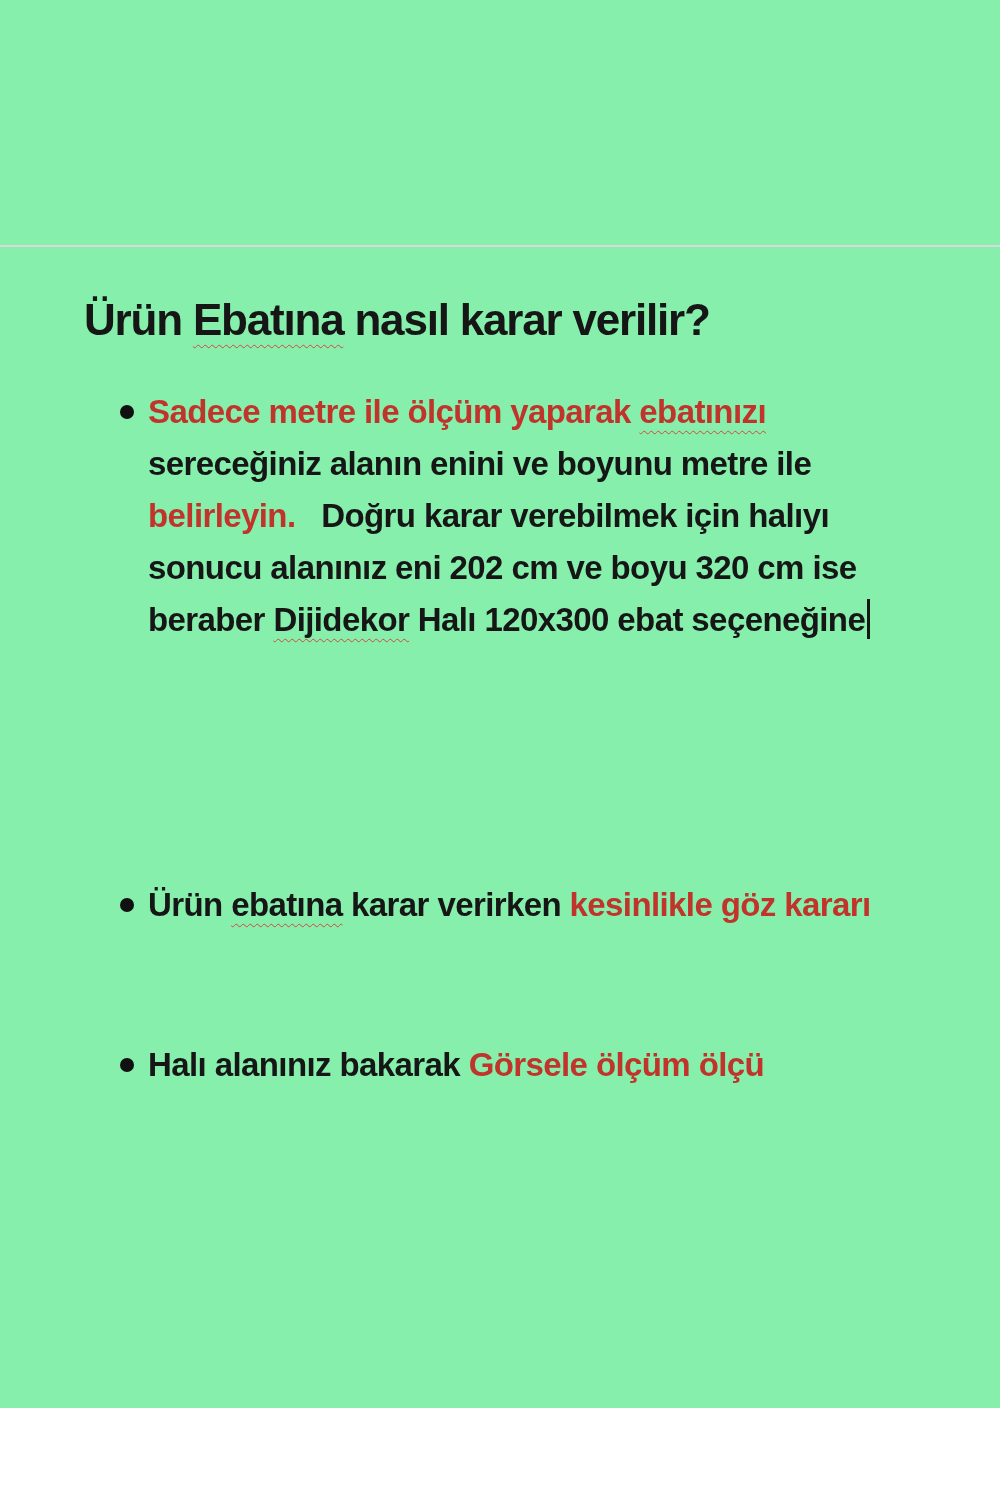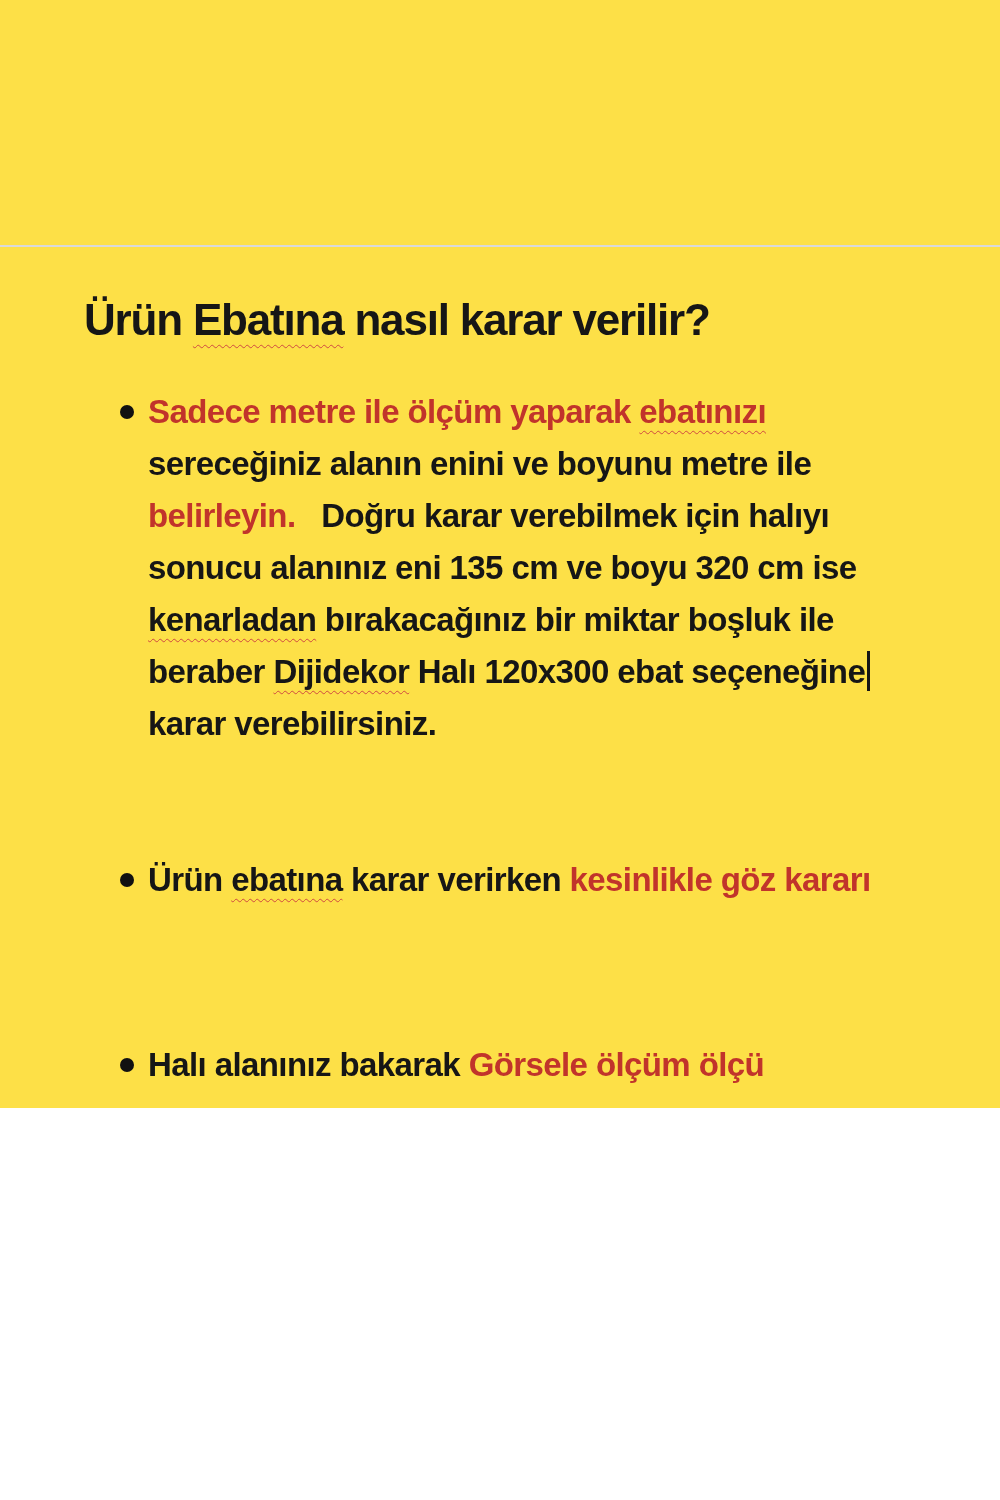--- a/index.html
+++ b/index.html
@@ -6,22 +6,22 @@
     --red:#c1342b;
     --black:#161616;
     --squiggle:#d04a40;
     --divider:#d9d9d9;
   }
   *{margin:0;padding:0;box-sizing:border-box;}
   html,body{background:#ffffff;}
   .page{
     position:relative;
     width:1000px;
-    height:1108px;
-    background:#fde047;
+    height:1408px;
+    background:#86efac;
     overflow:hidden;
     font-family:"Liberation Sans","DejaVu Sans",sans-serif;
   }
   .divider{
     position:absolute;
     top:245px;left:0;
     width:100%;height:2px;
     background:var(--divider);
   }
   .title{
@@ -42,21 +42,21 @@
     top:386px;left:84px;
     width:900px;
   }
   .bullet-item{
     position:absolute;
     left:0;
     padding-left:64px;
     width:900px;
   }
   .bullet-item.bullet-0{top:0;}
-  .bullet-item.bullet-1{top:468px;}
+  .bullet-item.bullet-1{top:493px;}
   .bullet-item.bullet-2{top:653px;}
   .bullet-dot{
     position:absolute;
     left:36px;top:19px;
     width:14px;height:14px;
     border-radius:50%;
     background:#111111;
   }
   .bullet-text{color:var(--black);}
   .line{
@@ -89,24 +89,22 @@
 <div class="page">
   <div class="divider"></div>
   <h1 class="title"><span class="seg black">Ürün </span><span class="seg black squiggle">Ebatına</span><span class="seg black"> nasıl karar verilir?</span></h1>
   <div class="bullet-region">
       <div class="bullet-item bullet-0">
         <span class="bullet-dot"></span>
         <div class="bullet-text">
           <div class="line"><span class="seg red">Sadece metre ile ölçüm yaparak </span><span class="seg red squiggle">ebatınızı</span></div>
           <div class="line"><span class="seg black">sereceğiniz alanın enini ve boyunu metre ile</span></div>
           <div class="line"><span class="seg red">belirleyin.</span><span class="seg black">   Doğru karar verebilmek için halıyı</span></div>
-          <div class="line"><span class="seg black">sonucu alanınız eni 135 cm ve boyu 320 cm ise</span></div>
-          <div class="line"><span class="seg black squiggle">kenarladan</span><span class="seg black"> bırakacağınız bir miktar boşluk ile</span></div>
+          <div class="line"><span class="seg black">sonucu alanınız eni 202 cm ve boyu 320 cm ise</span></div>
           <div class="line"><span class="seg black">beraber </span><span class="seg black squiggle">Dijidekor</span><span class="seg black"> Halı 120x300 ebat seçeneğine</span><span class="seg black"><span class="cursor"></span></span></div>
-          <div class="line"><span class="seg black">karar verebilirsiniz.</span></div>
         </div>
       </div>
       <div class="bullet-item bullet-1">
         <span class="bullet-dot"></span>
         <div class="bullet-text">
           <div class="line"><span class="seg black">Ürün </span><span class="seg black squiggle">ebatına</span><span class="seg black"> karar verirken </span><span class="seg red">kesinlikle göz kararı</span></div>
         </div>
       </div>
       <div class="bullet-item bullet-2">
         <span class="bullet-dot"></span>

